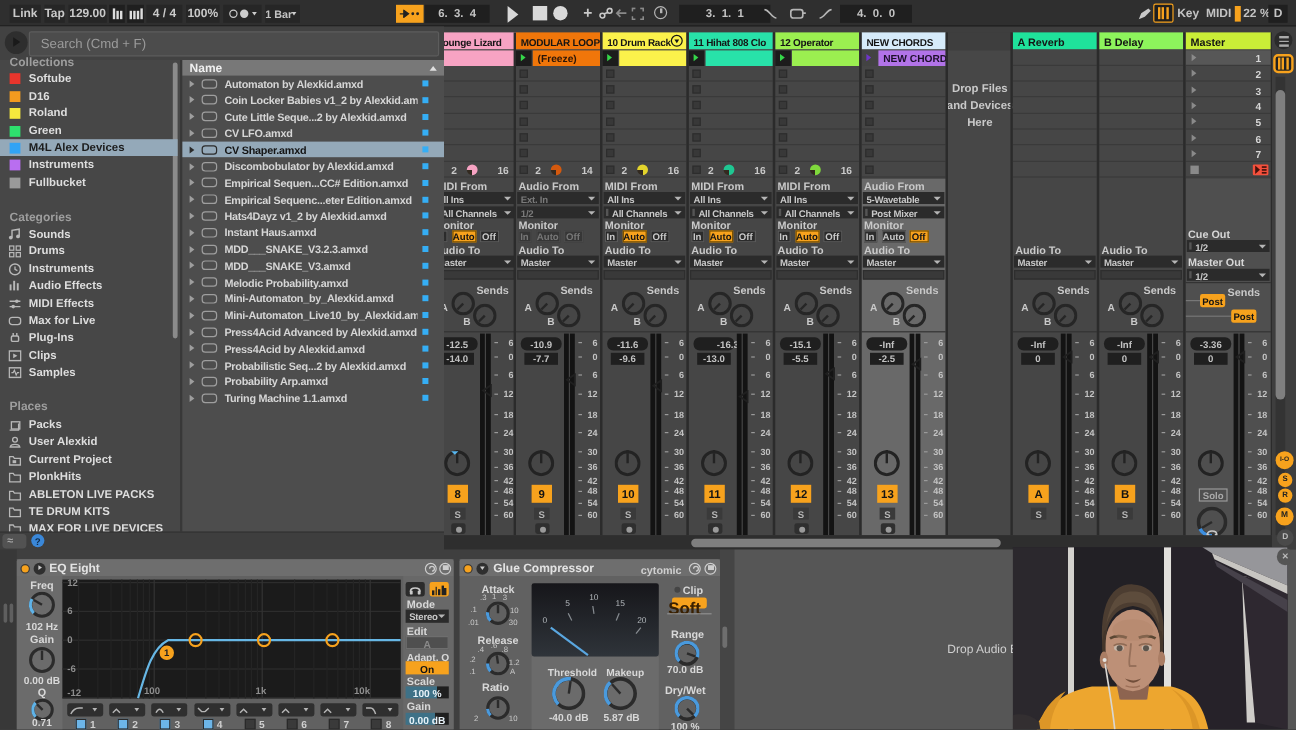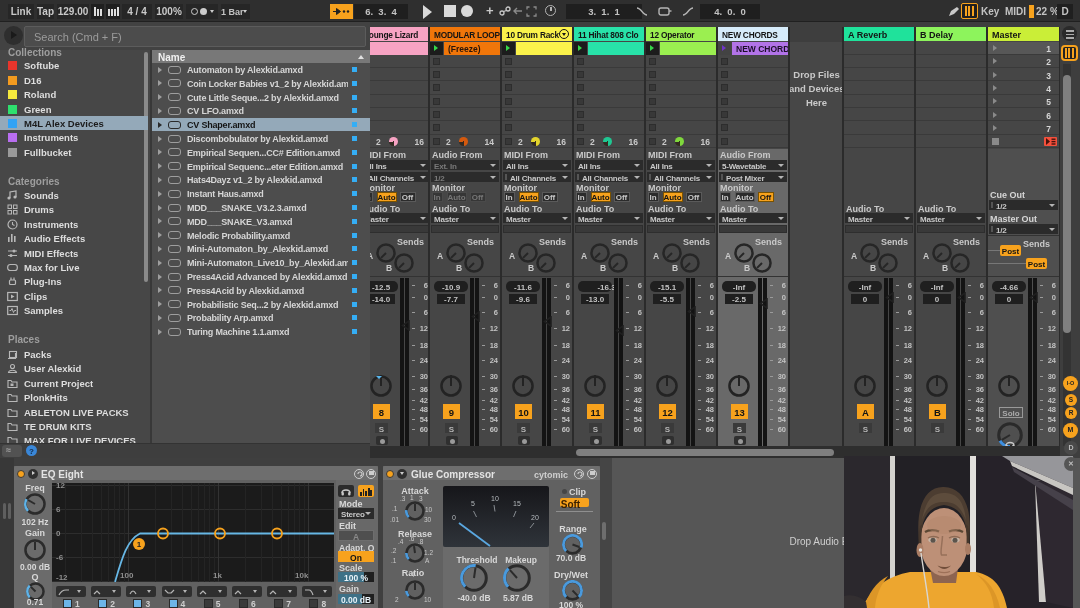--- a/index.html
+++ b/index.html
@@ -793,21 +793,21 @@
 <div class="a" style="left:988px;top:235px;width:71px;height:1px;background:#333"></div>
 <div class="a" style="left:990px;top:239px;font-size:9px;color:#c9c9c9;font-weight:700;width:60px;text-align:right;white-space:nowrap;">Sends</div>
 <div class="a" style="left:988px;top:250px;width:12px;height:1px;background:#777"></div>
 <div class="a" style="left:1000px;top:245px;width:21px;height:11px;background:#f7a21d;border-radius:2px"></div>
 <div class="a" style="left:1000px;top:246.5px;font-size:8px;color:#141414;font-weight:700;width:21px;text-align:center;white-space:nowrap;">Post</div>
 <div class="a" style="left:988px;top:263px;width:38px;height:1px;background:#777"></div>
 <div class="a" style="left:1026px;top:258px;width:21px;height:11px;background:#f7a21d;border-radius:2px"></div>
 <div class="a" style="left:1026px;top:259.5px;font-size:8px;color:#141414;font-weight:700;width:21px;text-align:center;white-space:nowrap;">Post</div>
 <div class="a" style="left:988px;top:275.5px;width:71px;height:1px;background:#333"></div>
 <div class="a" style="left:992px;top:281px;width:34px;height:11px;background:#1f1f1f;border-radius:5px"></div>
-<div class="a" style="left:992px;top:282.5px;font-size:8px;color:#c3c3c3;font-weight:700;width:34px;text-align:center;white-space:nowrap;">-4.66</div>
+<div class="a" style="left:992px;top:282.5px;font-size:8px;color:#c3c3c3;font-weight:700;width:34px;text-align:center;white-space:nowrap;">-3.36</div>
 <div class="a" style="left:995px;top:294px;width:28px;height:10px;background:#1f1f1f"></div>
 <div class="a" style="left:995px;top:295px;font-size:8px;color:#c3c3c3;font-weight:700;width:28px;text-align:center;white-space:nowrap;">0</div>
 <div class="a" style="left:1028px;top:278px;width:4px;height:168px;background:#131313"></div>
 <div class="a" style="left:1033px;top:278px;width:4px;height:168px;background:#131313"></div>
 <div class="a" style="left:1040px;top:284.5px;width:3px;height:1.5px;background:#9a9a9a"></div>
 <div class="a" style="left:1038px;top:280.5px;font-size:7.5px;color:#c3c3c3;font-weight:700;width:18px;text-align:right;white-space:nowrap;">6</div>
 <div class="a" style="left:1040px;top:296.5px;width:3px;height:1.5px;background:#9a9a9a"></div>
 <div class="a" style="left:1038px;top:292.5px;font-size:7.5px;color:#c3c3c3;font-weight:700;width:18px;text-align:right;white-space:nowrap;">0</div>
 <div class="a" style="left:1040px;top:311.5px;width:3px;height:1.5px;background:#9a9a9a"></div>
 <div class="a" style="left:1038px;top:307.5px;font-size:7.5px;color:#c3c3c3;font-weight:700;width:18px;text-align:right;white-space:nowrap;">6</div>
@@ -1403,21 +1403,21 @@
 <svg class="a" style="left:503px;top:564px" width="28" height="28" viewBox="0 0 28 28">
     <circle cx="14.0" cy="14.0" r="12.3" stroke="#2b2b2b" stroke-width="3" fill="none"></circle>
     <path d="M5.2 22.8 A12.5 12.5 0 0 1 5.6 4.7" stroke="#4a9add" stroke-width="3" fill="none"></path>
     <line x1="14.0" y1="14.0" x2="7.0" y2="6.2" stroke="#2b2b2b" stroke-width="2"></line>
   </svg>
 <div class="a" style="left:446px;top:592.5px;font-size:8.5px;color:#d8d8d8;font-weight:700;width:56px;text-align:center;white-space:nowrap;">-40.0 dB</div>
 <div class="a" style="left:494px;top:592.5px;font-size:8.5px;color:#d8d8d8;font-weight:700;width:48px;text-align:center;white-space:nowrap;">5.87 dB</div>
 <div class="a" style="left:562px;top:489px;width:5px;height:5px;border-radius:50%;background:#454545"></div>
 <div class="a" style="left:569px;top:486.5px;font-size:9px;color:#d8d8d8;font-weight:700;white-space:nowrap;">Clip</div>
 <div class="a" style="left:560px;top:497.5px;width:29px;height:9.5px;background:#f7a21d;border-radius:2px"></div>
-<div class="a" style="left:548px;top:498.5px;font-size:10px;color:#3a2000;font-weight:700;width:45px;text-align:center;white-space:nowrap;">Soft</div>
+<div class="a" style="left:548px;top:498.5px;font-size:14px;color:#3a2000;font-weight:700;width:45px;text-align:center;white-space:nowrap;">Soft</div>
 <div class="a" style="left:556px;top:511px;width:37px;height:1px;background:#8f8f8f"></div>
 <div class="a" style="left:552px;top:524px;font-size:9px;color:#d8d8d8;font-weight:700;width:42px;text-align:center;white-space:nowrap;">Range</div>
 <svg class="a" style="left:562px;top:534px" width="21" height="21" viewBox="0 0 21 21">
     <circle cx="10.5" cy="10.5" r="8.9" stroke="#2b2b2b" stroke-width="2.8" fill="none"></circle>
     <path d="M4.1 16.9 A9.1 9.1 0 1 1 19.1 13.6" stroke="#4a9add" stroke-width="2.8" fill="none"></path>
     <line x1="10.5" y1="10.5" x2="17.3" y2="13.0" stroke="#2b2b2b" stroke-width="2"></line>
   </svg>
 <div class="a" style="left:547px;top:553px;font-size:8.5px;color:#d8d8d8;font-weight:700;width:48px;text-align:center;white-space:nowrap;">70.0 dB</div>
 <div class="a" style="left:546px;top:570px;font-size:9px;color:#d8d8d8;font-weight:700;width:50px;text-align:center;white-space:nowrap;">Dry/Wet</div>
 <svg class="a" style="left:562px;top:580px" width="21" height="21" viewBox="0 0 21 21">

